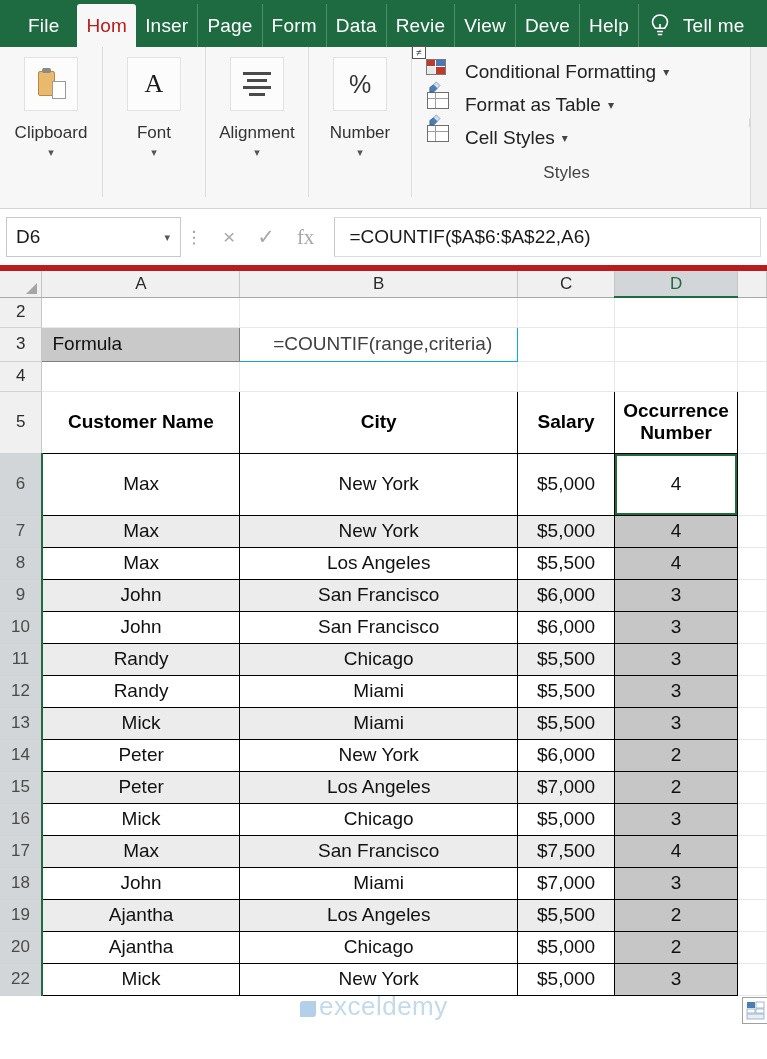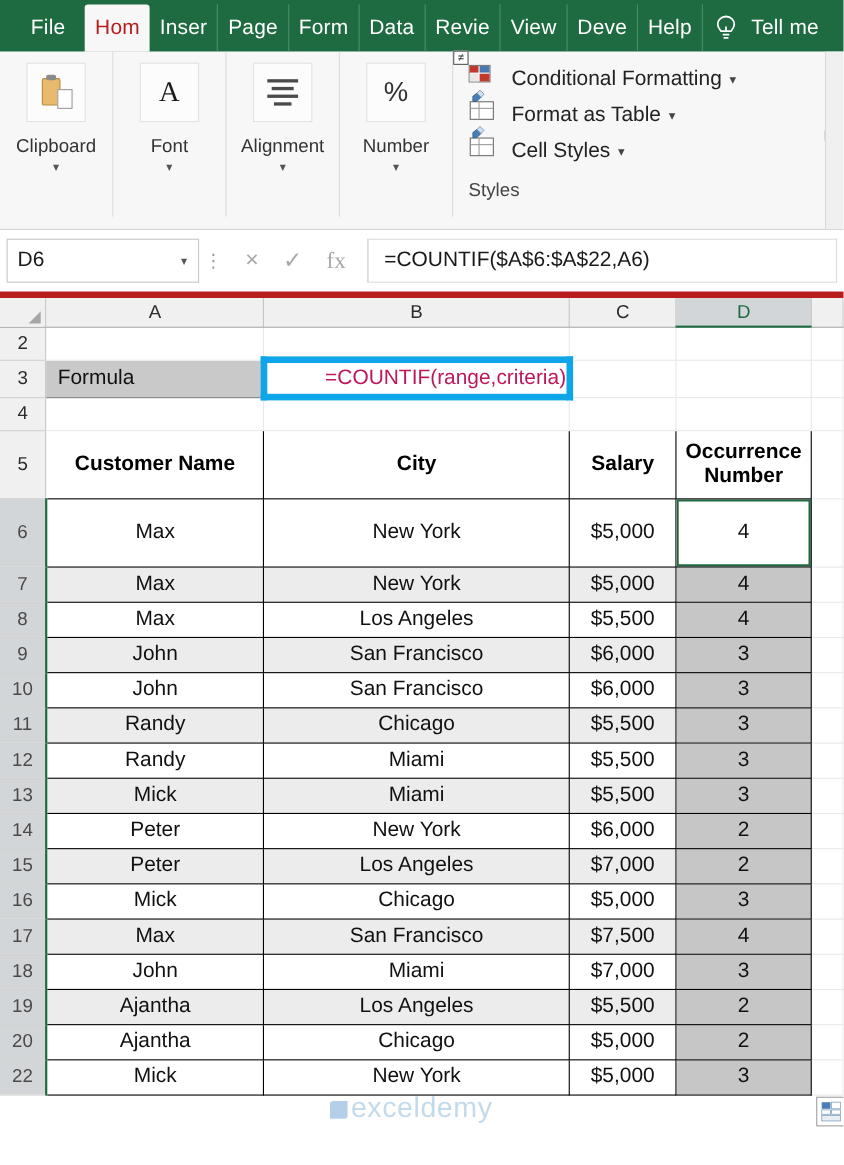--- a/index.html
+++ b/index.html
@@ -126,20 +126,21 @@
     white-space: nowrap;
   }
   .sicon {
     width: 30px; height: 25px;
     margin-right: 9px;
     position: relative; flex: none;
   }
   .sdrop { font-size: 12px; margin-left: 7px; color: #444; }
   .styles-caption {
     font-size: 17px; color: #444;
+    text-align: center;
     margin-top: 9px;
     padding-right: 60px;
   }
   .ribbon-more {
     position: absolute; right: 8px; top: 68px;
     font-size: 12px; color: #666;
   }
   .ribbon-scroll {
     position: absolute; right: 0; top: 0; bottom: 0; width: 17px;
     background: #f0f0f0; border-left: 1px solid #d9d9d9;
@@ -264,22 +265,22 @@
     white-space: nowrap;
   }
   .cell.empty { border-right: 1px solid #e8e8e8; border-bottom: 1px solid #e8e8e8; }
 
   
   .cell.flabel {
     background: #c9c9c9; color: #111; text-align: left; padding-left: 10px;
     border: 1px solid #7f7f7f; font-size: 19px;
   }
   .cell.fvalue {
-    background: #ffffff; color: #be185d; text-align: right; padding-left: 8px;
-    border: 6px solid #0ea5e9; font-size: 19px;
+    background: #ffffff; color: #404040; text-align: center; padding-left: 8px;
+    border: 1px solid #0ea5e9; font-size: 19px;
   }
 
   
   .cell.th {
     font-weight: bold; background: #ffffff; color: #000;
     border: 1px solid #000000;
     white-space: normal; line-height: 1.18;
     font-size: 19px;
   }
   .cell.body {

